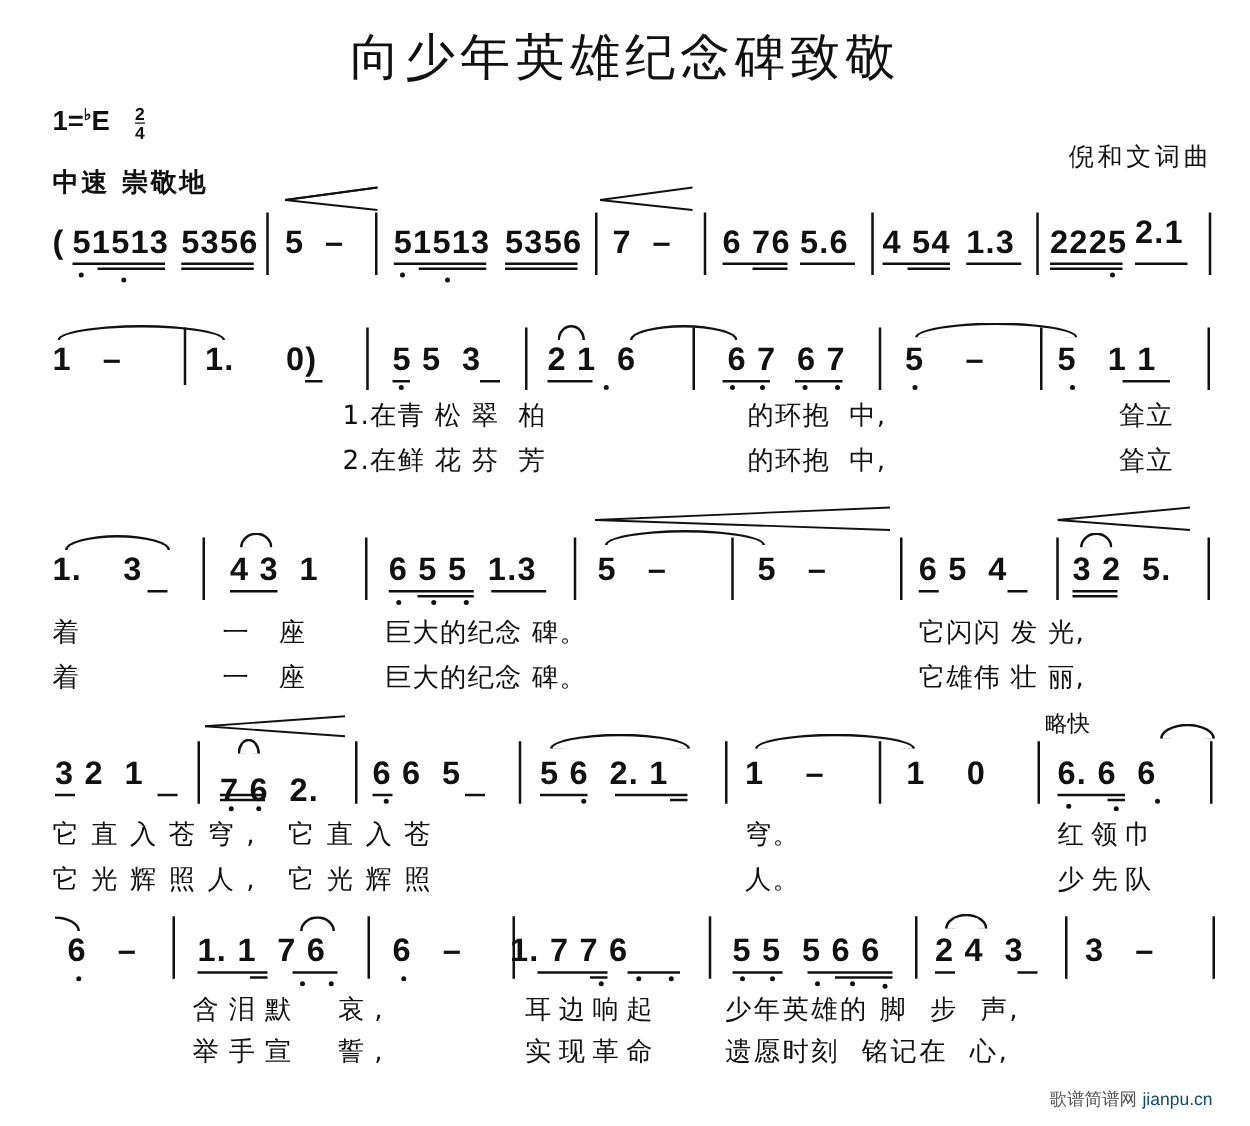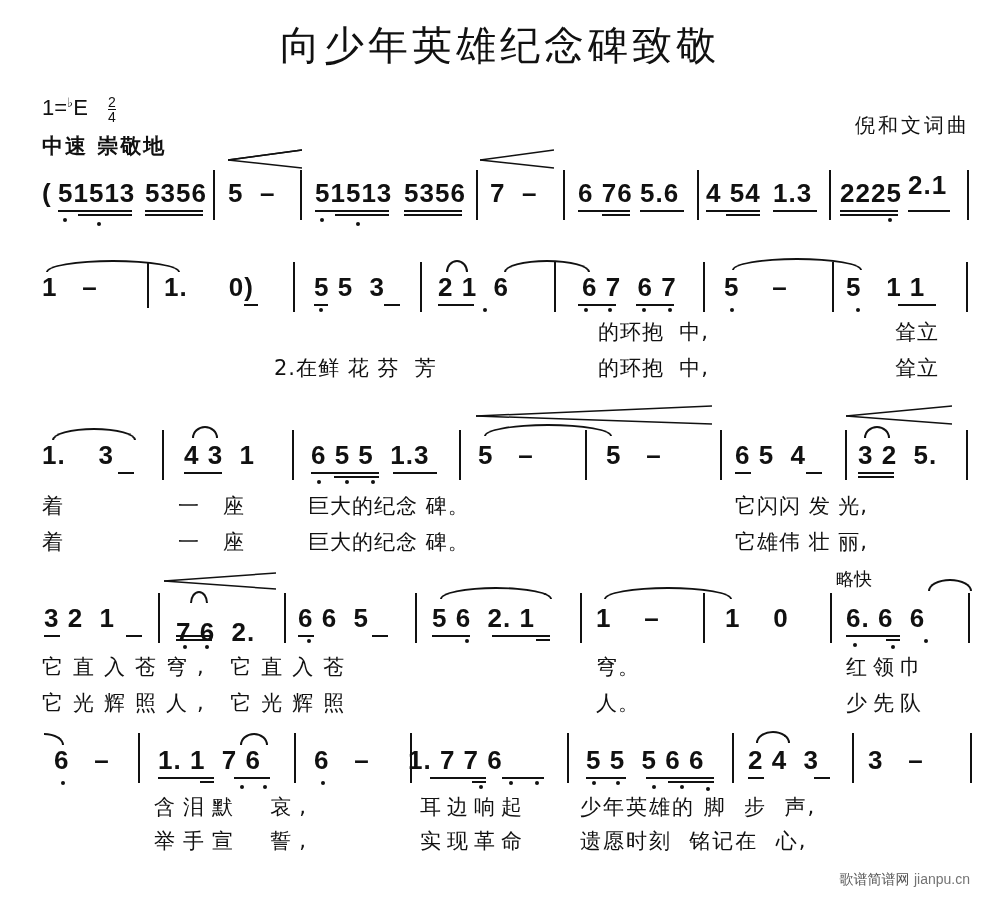--- a/index.html
+++ b/index.html
@@ -1,39 +1,39 @@
 <!DOCTYPE html>
 <html><head>
 <meta charset="utf-8">
 <style>
   html, body { margin:0; padding:0; background:#fff; }
   body { width:1000px; height:901px; position:relative; overflow:hidden; color:#111;
          font-family:"DejaVu Serif", serif; }
   .abs { position:absolute; }
   .title { left:0; width:1000px; top:18px; text-align:center; font-size:40px; letter-spacing:4px;
            font-family:"DejaVu Serif", serif; font-weight:normal; }
-  .key { left:42px; top:95px; font-family:"Liberation Sans", sans-serif; font-weight:normal; font-size:22px; }
+  .key { left:42px; top:84px; font-family:"Liberation Sans", sans-serif; font-weight:bold; font-size:22px; }
   .key sup { font-size:13px; }
   .frac { display:inline-block; vertical-align:middle; text-align:center; font-size:14px; line-height:14px; margin-left:14px; }
   .frac span { display:block; }
   .frac .top { border-bottom:1.5px solid #111; }
   .tempo { left:42px; top:132px; font-family:"DejaVu Sans", sans-serif; font-weight:bold; font-size:21px; letter-spacing:2px; }
   .composer { right:30px; top:112px; font-size:20px; letter-spacing:3px; }
   .row { position:absolute; left:0; width:1000px; }
   .note { position:absolute; font-family:"Liberation Sans", sans-serif; font-weight:bold; font-size:26px;
           white-space:pre; letter-spacing:1px; }
   .bar { position:absolute; width:2px; background:#111; }
   .ul { position:absolute; height:1.5px; background:#111; }
   .dot { position:absolute; width:4px; height:4px; background:#111; border-radius:50%; }
   .lyr { position:absolute; font-family:"DejaVu Sans", sans-serif; font-size:21px; white-space:pre; letter-spacing:1px; }
   .slur { position:absolute; border:2px solid #111; border-bottom:none; border-radius:50% 50% 0 0 / 100% 100% 0 0; height:10px; }
   .hairpin { position:absolute; }
   .marking { position:absolute; font-family:"DejaVu Sans", sans-serif; font-size:18px; }
   .watermark { position:absolute; right:30px; bottom:12px; font-size:14px; color:#555; font-family:"DejaVu Sans", sans-serif; }
-  .watermark .site { color:#737373; font-family:"Liberation Sans", sans-serif; }
+  .watermark .site { color:#0c4a6e; font-family:"Liberation Sans", sans-serif; }
 </style>
 </head>
 <body>
 
 <div class="abs title">向少年英雄纪念碑致敬</div>
 
 <div class="abs key">
   <span>1=</span><sup>♭</sup><span>E</span>
   <span class="frac">
     <span class="top">2</span>
@@ -124,20 +124,21 @@
   <div class="dot" style="left:668px;top:50px"></div>
   <div class="dot" style="left:730px;top:50px"></div>
   <div class="dot" style="left:856px;top:50px"></div>
   <div class="bar" style="left:147px;top:4px;height:46px"></div>
   <div class="bar" style="left:293px;top:4px;height:50px"></div>
   <div class="bar" style="left:420px;top:4px;height:50px"></div>
   <div class="bar" style="left:554px;top:4px;height:50px"></div>
   <div class="bar" style="left:703px;top:4px;height:50px"></div>
   <div class="bar" style="left:832px;top:4px;height:50px"></div>
   <div class="bar" style="left:966px;top:4px;height:50px"></div>
+  <span class="lyr" style="left:274px;top:60px">1.在青 松 翠  柏</span>
   <span class="lyr" style="left:598px;top:60px">的环抱  中,</span>
   <span class="lyr" style="left:895px;top:60px">耸立</span>
   <span class="lyr" style="left:274px;top:96px">2.在鲜 花 芬  芳</span>
   <span class="lyr" style="left:598px;top:96px">的环抱  中,</span>
   <span class="lyr" style="left:895px;top:96px">耸立</span>
 </div>
 
 <div class="row" style="top:410px;height:140px;">
   <svg class="hairpin" style="left:476px;top:-6px" width="240" height="22">
       <line x1="0" y1="12" x2="236" y2="2" stroke="#111" stroke-width="1.5"></line>

